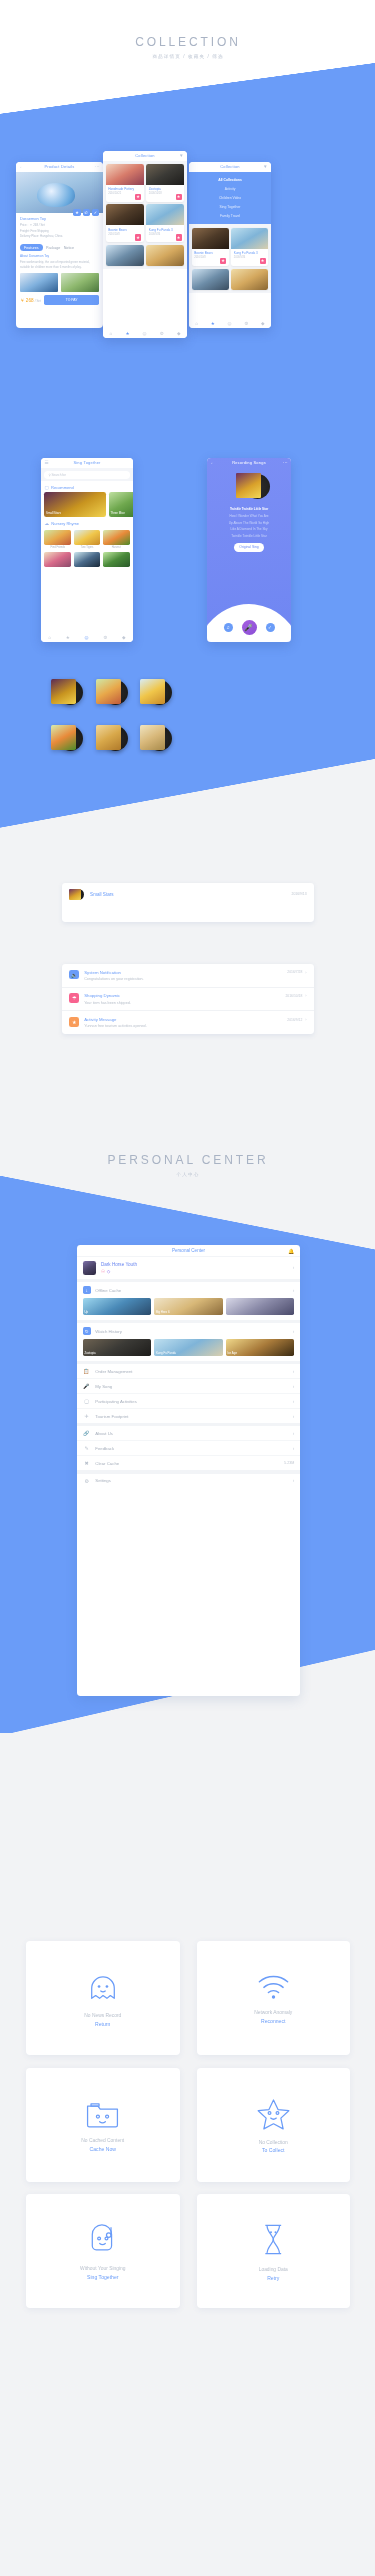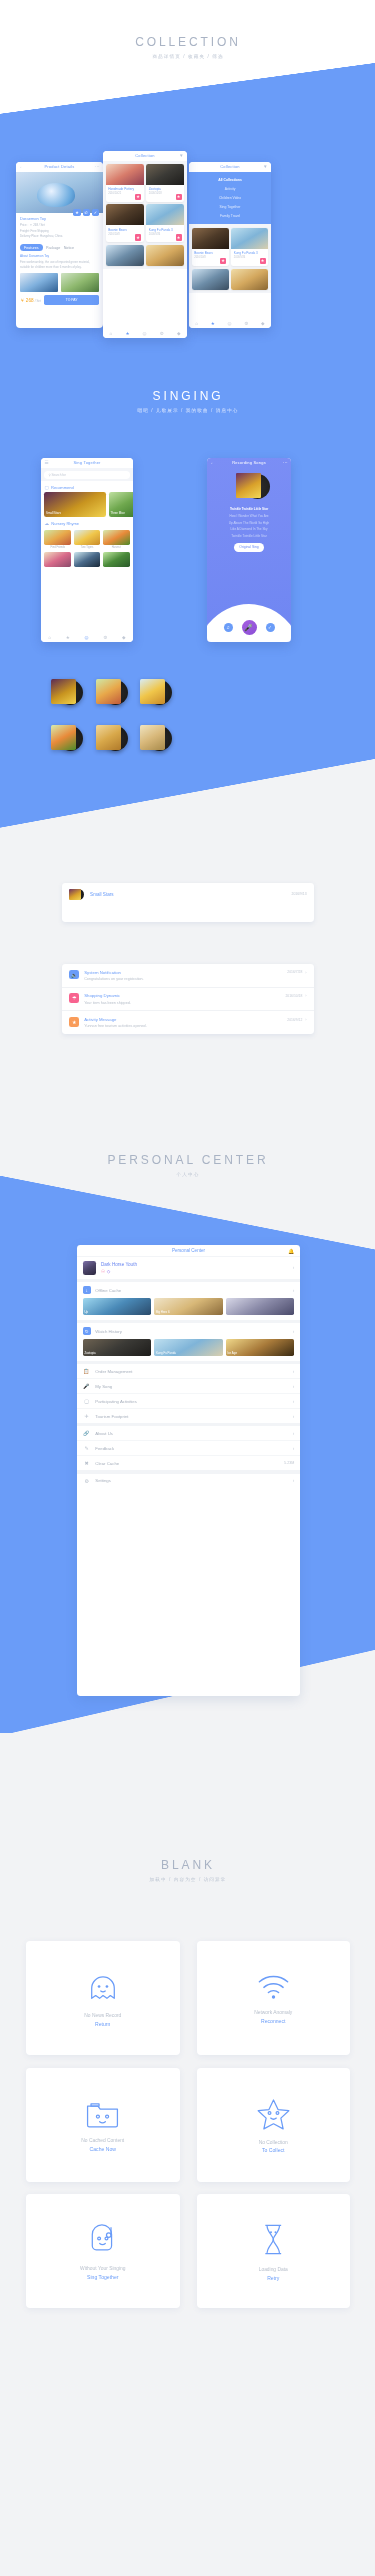--- a/index.html
+++ b/index.html
@@ -328,24 +328,20 @@
     </div>
     <div class="tabbar" style="position:absolute;left:0;right:0;bottom:0">
       <span class="tb">⌂</span>
       <span class="tb on">★</span>
       <span class="tb">◎</span>
       <span class="tb">⚙</span>
       <span class="tb">◆</span>
     </div>
   </div>
 
-  <div class="sect-head t-white" style="top:389px">
-    <div class="sect-title">SINGING</div>
-    <div class="sect-sub">唱吧 / 儿歌展示 / 我的歌曲 / 消息中心</div>
-  </div>
 
   <div class="phone" style="left:41px;top:458px;width:92px;height:184px">
     <div class="ph-bar">
       <span class="ph-ico l">☰</span>
       <span class="ph-title">Sing Together</span>
     </div>
     <div class="st-search">
       <div class="st-inp"><span>⚲</span> <span>Search for</span></div>
     </div>
     <div class="st-sec">
@@ -601,24 +597,20 @@
 
     <div class="pc-gap"></div>
 
     <div class="pc-item">
       <span class="pc-ln">⚙</span>
       <span class="pc-lb">Settings</span>
       <span class="pc-ar">›</span>
     </div>
   </div>
 
-  <div class="sect-head t-grey" style="top:1858px">
-    <div class="sect-title">BLANK</div>
-    <div class="sect-sub">加载中 / 内容为空 / 访问异常</div>
-  </div>
 
   <div class="blank-grid" style="top:1941px">
 
     <div class="bl">
       <svg width="34" height="35" viewBox="0 0 60 62" fill="none" stroke="#6a9cf8" stroke-width="2.2">
         <path d="M10 34a20 20 0 0 1 40 0v18l-7-5-6 5-7-5-6 5-7-5-7 5z" stroke-linejoin="round"></path>
         <circle cx="23" cy="31" r="2.4" fill="#6a9cf8" stroke="none"></circle>
         <circle cx="37" cy="31" r="2.4" fill="#6a9cf8" stroke="none"></circle>
         <path d="M26 39q4 3 8 0" stroke-linecap="round"></path>
       </svg>

